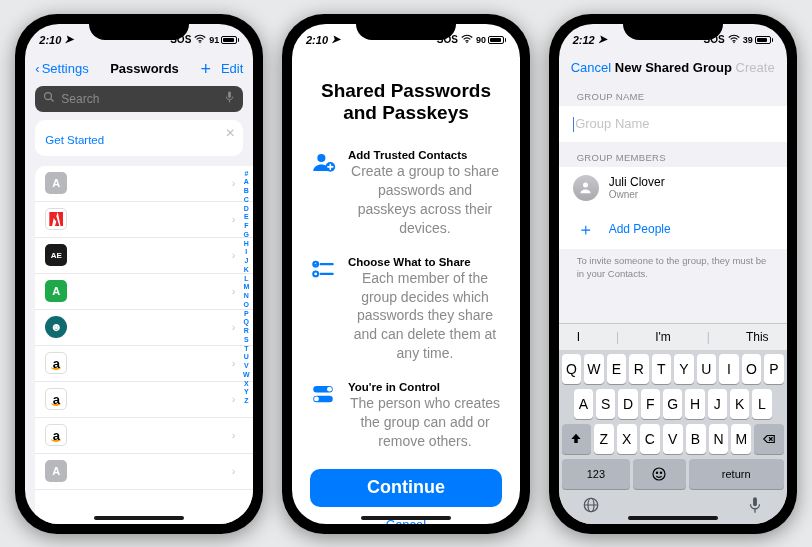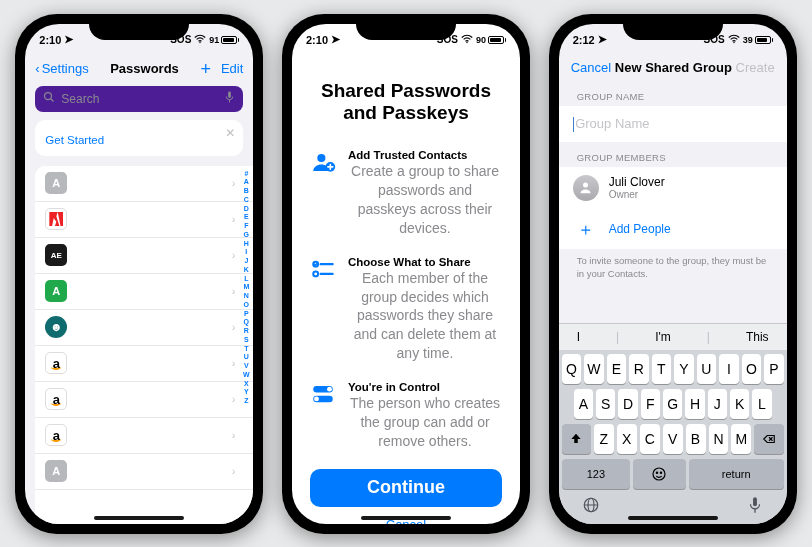--- a/index.html
+++ b/index.html
@@ -11,36 +11,36 @@
     width:100%; height:100%; background:#f2f2f6; border-radius:34px; overflow:hidden; position:relative; display:flex; flex-direction:column;
   }
   .screen.white { background:#fff; }
   .notch {
     position:absolute; top:0; left:50%; transform:translateX(-50%);
     width:100px; height:26px; background:#000; border-radius:0 0 16px 16px; z-index:50;
   }
   .status-bar {
     height:32px; display:flex; justify-content:space-between; align-items:center; padding:0 14px; font-size:11px; font-weight:600; color:#000; flex-shrink:0;
   }
-  .status-left { display:flex; align-items:center; gap:3px; }
+  .status-left { display:flex; align-items:center; gap:3px;font-style:italic; }
   .status-right { display:flex; align-items:center; gap:3px; font-size:10px; }
   .battery { display:inline-flex; align-items:center; gap:1px;}
   .battery-body { width:16px; height:8px; border:1px solid #000; border-radius:2px; position:relative; display:flex; align-items:center; padding:1px;}
   .battery-fill { height:100%; background:#000; border-radius:1px; }
   .battery-tip { width:1px; height:4px; background:#000; border-radius:0 1px 1px 0;}
   .loc-arrow { display:inline-block; transform:rotate(0deg); }
 
   
   .nav1 { display:flex; align-items:center; justify-content:space-between; padding:4px 10px 6px; font-size:13px; }
   .nav1 .back { color:#007aff; display:flex; align-items:center; gap:2px; }
   .nav1 .title { font-weight:600; font-size:13px; color:#000; }
   .nav1 .actions { color:#007aff; display:flex; align-items:center; gap:10px; font-size:13px;}
   .plus { font-size:18px; line-height:1; }
   .search {
-    margin:2px 10px 8px; background:#4c1d95; border-radius:8px; height:26px; display:flex; align-items:center; padding:0 8px; color:#8a8a8e; font-size:12px; gap:6px;
+    margin:2px 10px 8px; background:#404040; border-radius:8px; height:26px; display:flex; align-items:center; padding:0 8px; color:#8a8a8e; font-size:12px; gap:6px;
   }
   .search .mic { margin-left:auto; }
   .card {
     margin:0 10px 10px; background:#fff; border-radius:10px; padding:8px 10px; position:relative;
   }
   .card-row { display:flex; gap:8px; }
   .card-icon { width:20px; height:20px; background:#eaf4ff; border-radius:5px; display:flex; align-items:center; justify-content:center; color:#007aff; font-size:12px; flex-shrink:0; margin-top:2px;}
   .card-title { font-weight:600; font-size:11.5px; color:#000; }
   .card-sub { font-size:10px; color:#8a8a8e; line-height:1.3; margin-top:1px; }
   .card-close { position:absolute; top:6px; right:8px; color:#c0c0c4; font-size:12px; }

